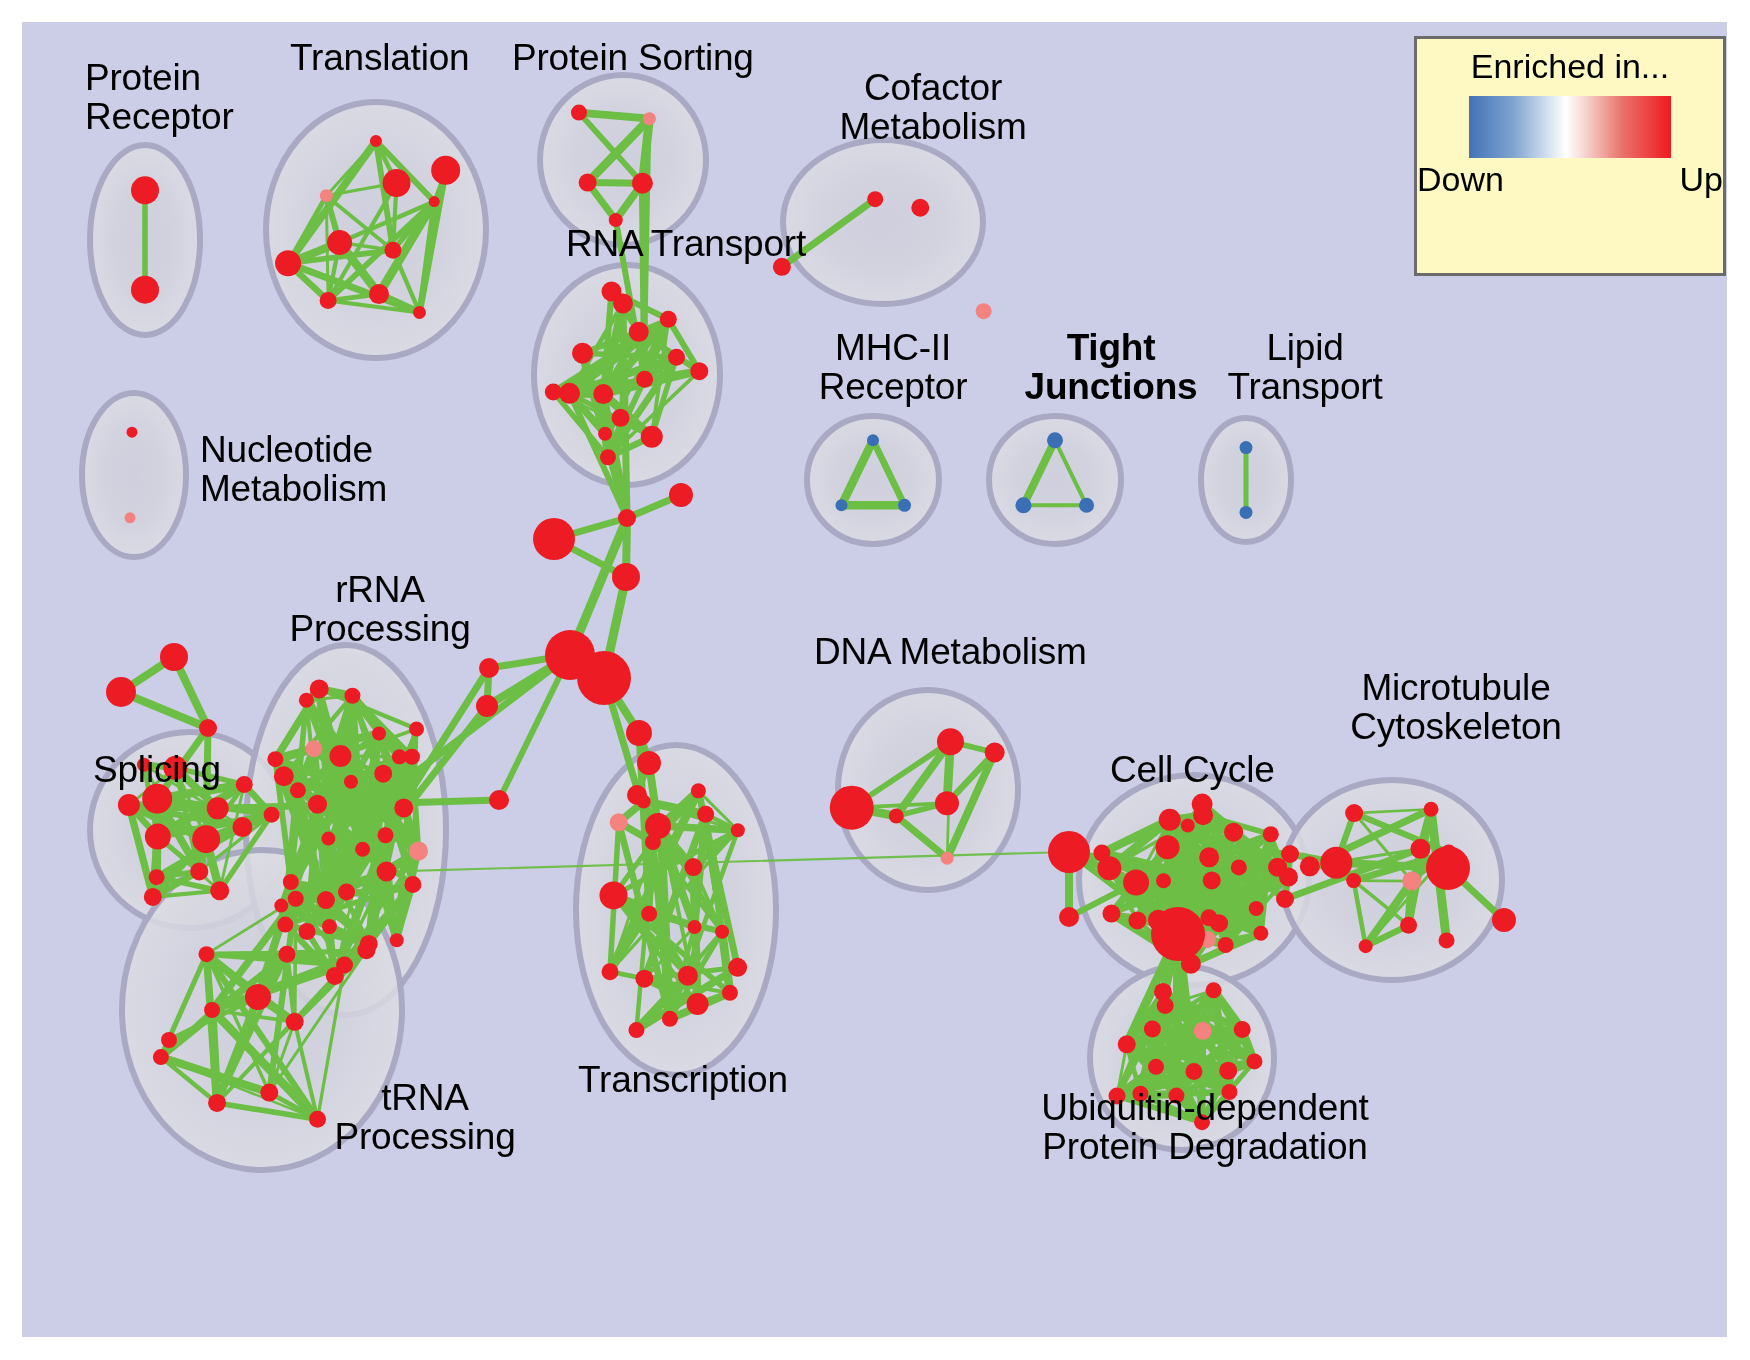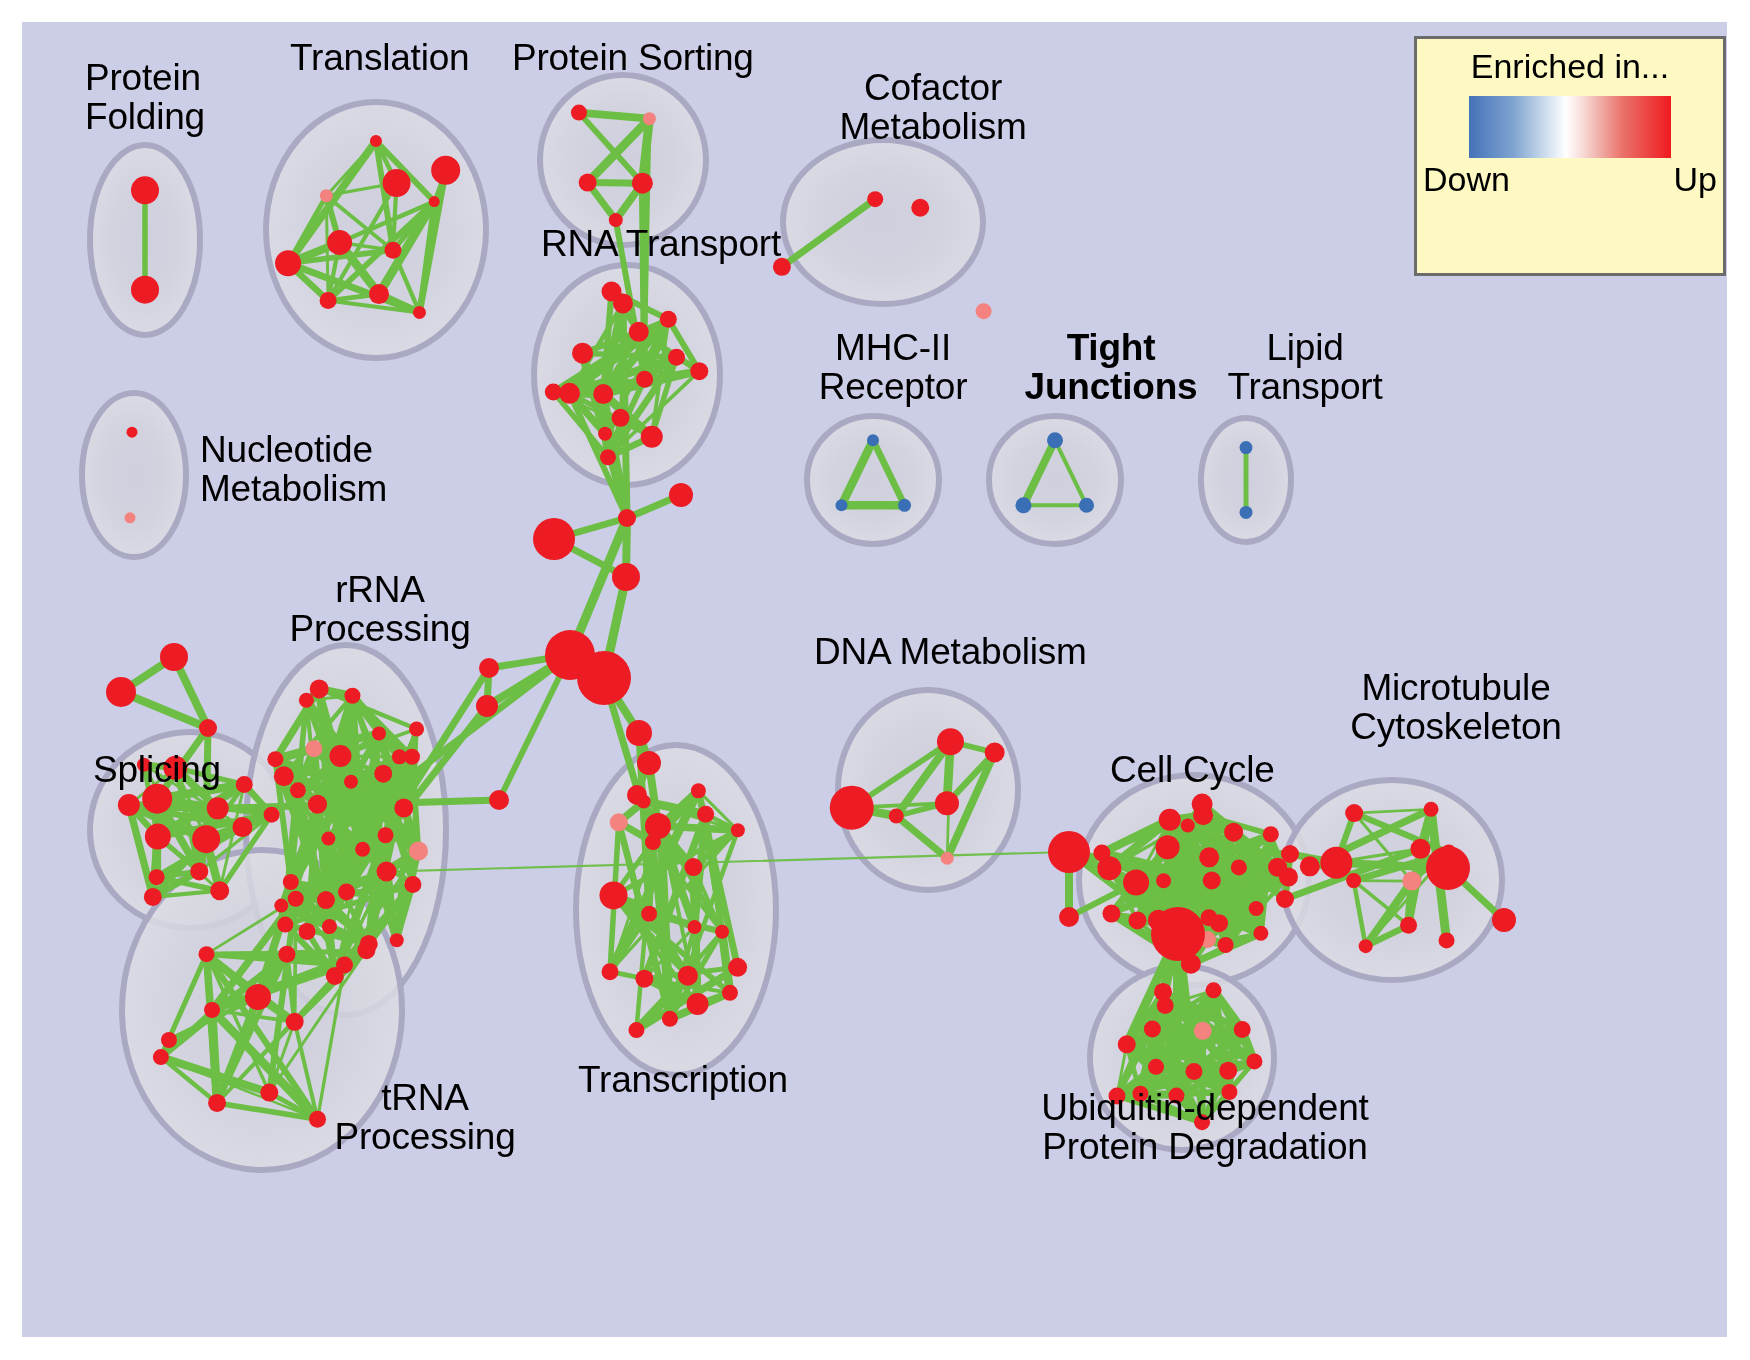--- a/index.html
+++ b/index.html
@@ -27,21 +27,21 @@
     color:#000;
   }
   #legend .leg-title{font-size:34px;margin-top:8px;}
   #legend .leg-bar{
     height:62px;
     margin:10px auto 2px auto;
     background:linear-gradient(to right,#4472b8 0%,#7fa4d0 22%,#d8e4f0 40%,#ffffff 48%,#f7dcd8 56%,#e9726a 76%,#f01a1f 100%);
   }
   #legend .leg-ends{
     display:flex;justify-content:space-between;
-    font-size:34px; padding:0 6px; margin-top:1px;
+    font-size:34px; padding:0 0; margin-top:1px;
   }
   #legend .leg-sub{font-size:29px;line-height:1.12;margin-top:4px;}
 </style>
 </head>
 <body>
 
 <div id="figure">
   <svg id="canvas" viewBox="0 0 1750 1360" preserveAspectRatio="none" xmlns="http://www.w3.org/2000/svg">
     <defs>
       <radialGradient id="haloGrad" cx="50%" cy="50%" r="50%">
@@ -1005,26 +1005,26 @@
         <circle cx="1178" cy="934" r="27" fill="#ed1c24"></circle>
         <circle cx="1290" cy="854" r="9" fill="#ed1c24"></circle>
         <circle cx="1285" cy="899" r="9" fill="#ed1c24"></circle>
         <circle cx="1448" cy="868" r="22" fill="#ed1c24"></circle>
         <circle cx="1504" cy="920" r="12" fill="#ed1c24"></circle>
       </g>
   </svg>
 
   <div id="labels">
       <div class="cluster-label" style="left: 85px; top: 58px; width: 190px; text-align: left;">Protein
-Folding</div>
+Receptor</div>
       <div class="cluster-label" style="left: 290px; top: 38px; width: 230px; text-align: left;">Translation</div>
       <div class="cluster-label" style="left: 512px; top: 38px; width: 290px; text-align: left;">Protein Sorting</div>
       <div class="cluster-label" style="left: 808px; top: 68px; width: 250px; text-align: center;">Cofactor
 Metabolism</div>
-      <div class="cluster-label" style="left: 516px; top: 224px; width: 290px; text-align: center;">RNA Transport</div>
+      <div class="cluster-label" style="left: 516px; top: 224px; width: 290px; text-align: right;">RNA Transport</div>
       <div class="cluster-label" style="left: 778px; top: 328px; width: 230px; ">MHC-II
 Receptor</div>
       <div class="cluster-label" style="left: 996px; top: 328px; width: 230px; text-align: center; font-weight: bold;">Tight
 Junctions</div>
       <div class="cluster-label" style="left: 1190px; top: 328px; width: 230px; text-align: center;">Lipid
 Transport</div>
       <div class="cluster-label" style="left: 200px; top: 430px; width: 290px; text-align: left;">Nucleotide
 Metabolism</div>
       <div class="cluster-label" style="left: 265px; top: 570px; width: 230px; text-align: center;">rRNA
 Processing</div>

